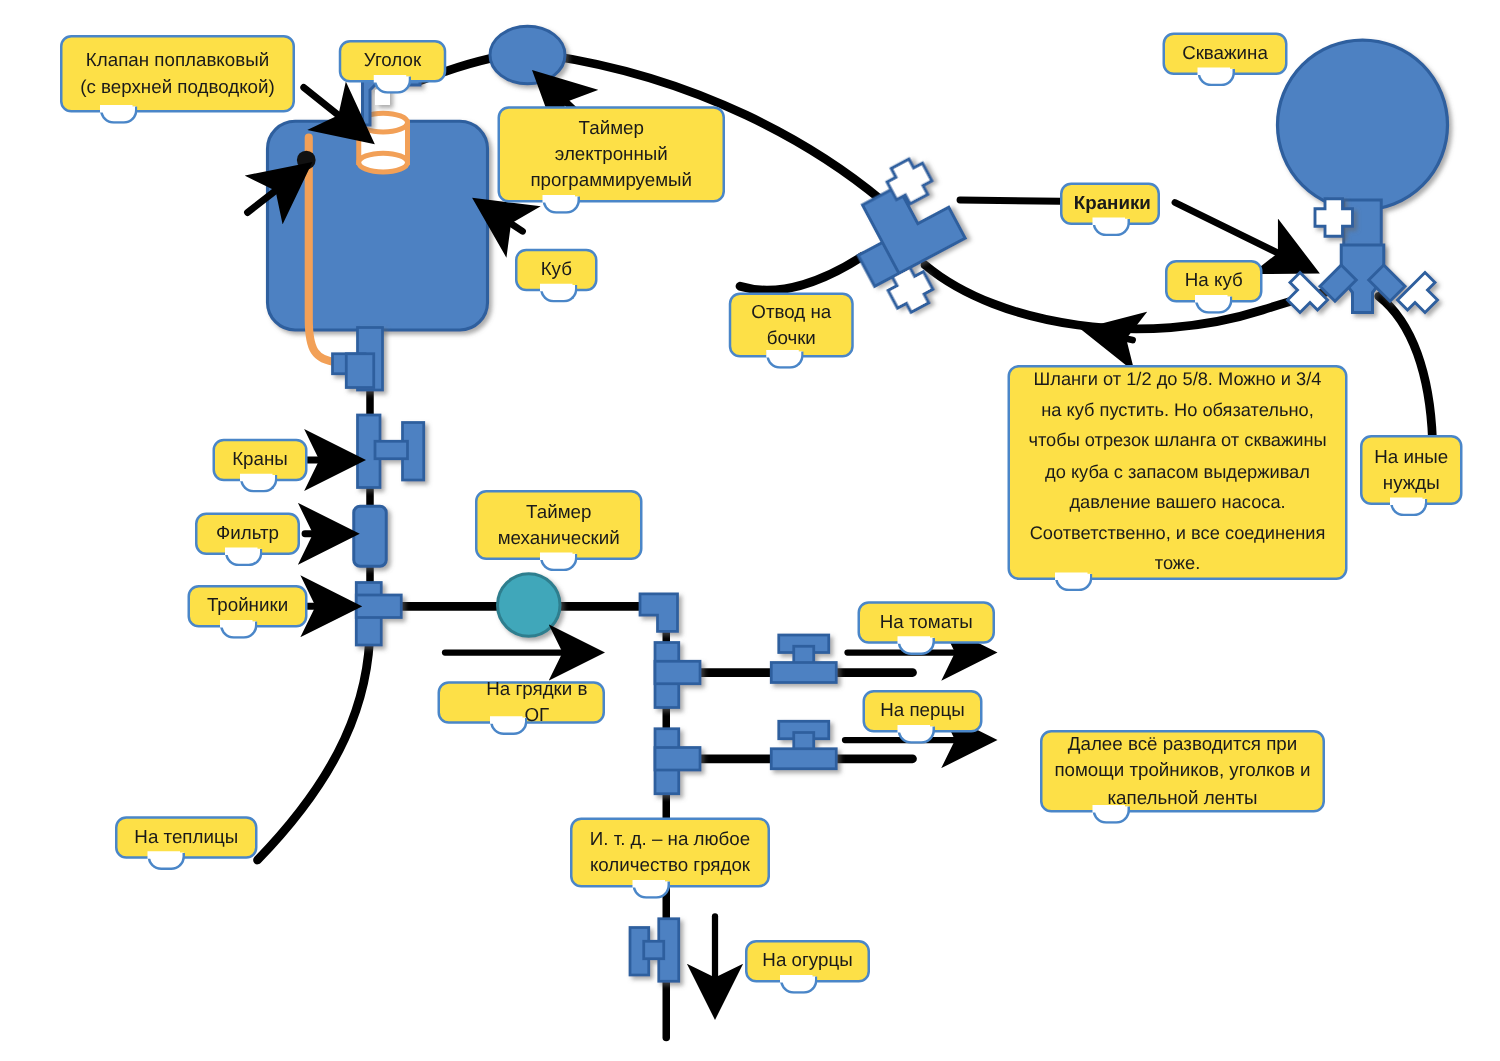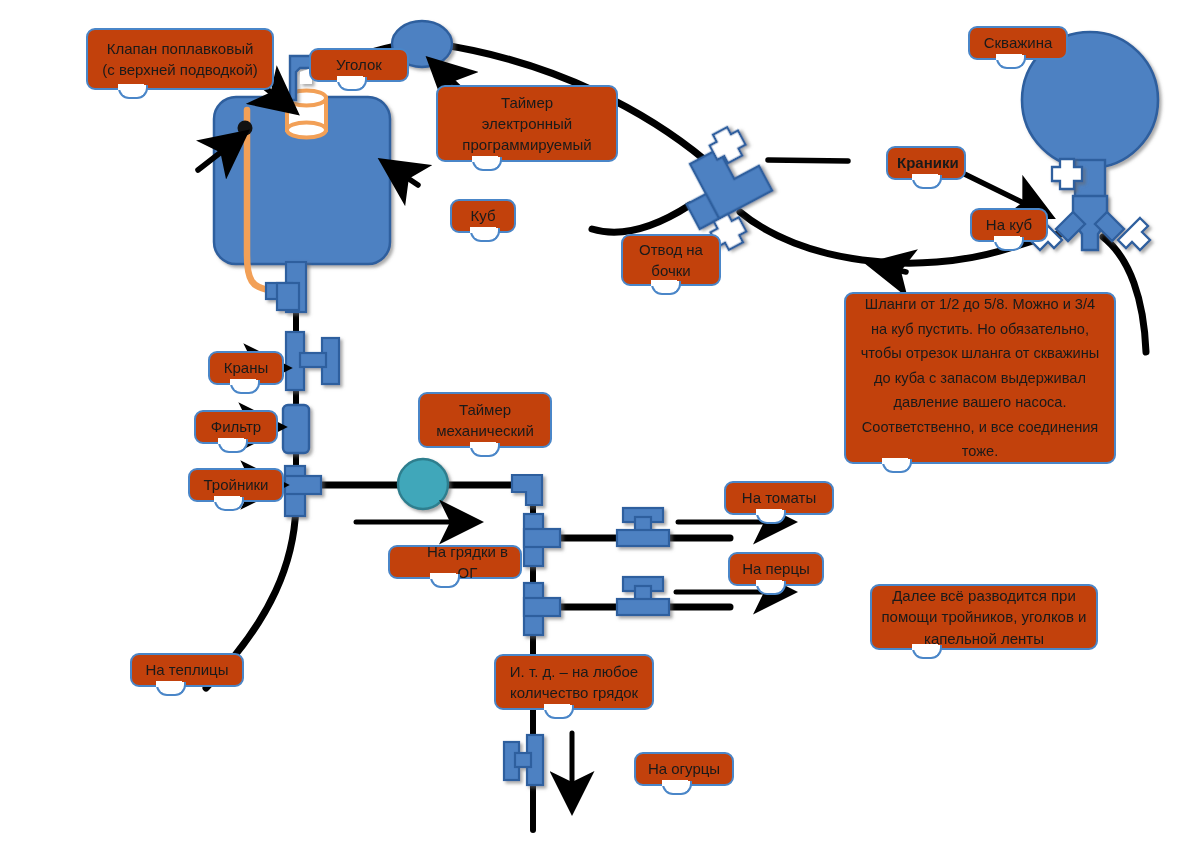--- a/index.html
+++ b/index.html
@@ -3,33 +3,32 @@
 <meta charset="utf-8">
 <style>
   html,body{margin:0;padding:0;background:#ffffff;}
   body{font-family:"Liberation Sans","DejaVu Sans",sans-serif;}
   #stage{position:relative;width:1200px;height:849px;background:#fff;overflow:hidden;}
   #stage svg.layer{position:absolute;left:0;top:0;width:1200px;height:849px;}
 
   .callout{
     position:absolute;
     box-sizing:border-box;
-    background:#c2410c;
+    background:#fde047;
     border:2.2px solid #4A86C8;
     border-radius:9px;
     color:#1a1a1a;
     font-size:15px;
     line-height:1.42;
     text-align:center;
     display:flex;
     align-items:center;
     justify-content:center;
     padding:5px 9px;
     z-index:6;
-    margin-left:38px;
   }
   .callout .ctext{display:block;width:100%;white-space:pre-line;}
   
   .callout::after{
     content:"";
     position:absolute;
     left:var(--tailx,26px);
     bottom:-11px;
     width:26px;height:12px;
     background:#fff;
@@ -218,21 +217,21 @@
       <path d="M676,592 L790,592"></path>
       <path d="M572,733 L572,808"></path>
     </g>
   </svg>
 
   <div class="callout" style="left:48px;top:28px;width:188px;height:62px;--tailx:30px;">
     <span class="ctext">Клапан поплавковый
 (с верхней подводкой)</span>
   </div>
 
-  <div class="callout" style="left:271px;top:48px;width:100px;height:34px;--tailx:26px;">
+  <div class="callout" style="left:271px;top:32px;width:86px;height:34px;--tailx:26px;">
     <span class="ctext">Уголок</span>
   </div>
 
   <div class="callout" style="left:398px;top:85px;width:182px;height:77px;--tailx:34px;">
     <span class="ctext">Таймер
 электронный
 программируемый</span>
   </div>
 
   <div class="callout" style="left:930px;top:26px;width:100px;height:34px;--tailx:26px;">
@@ -254,20 +253,24 @@
 
   <div class="callout" style="left:583px;top:234px;width:100px;height:52px;--tailx:28px;">
     <span class="ctext">Отвод  на
 бочки</span>
   </div>
 
   <div class="callout" style="left:806px;top:292px;width:272px;height:172px;--tailx:36px;font-size:14.6px;line-height:1.68;">
     <span class="ctext">Шланги от 1/2 до 5/8. Можно и 3/4 на куб пустить. Но обязательно, чтобы отрезок шланга от скважины до куба с запасом выдерживал давление вашего насоса. Соответственно, и все соединения тоже.</span>
   </div>
 
+  <div class="callout" style="left:1088px;top:348px;width:82px;height:56px;--tailx:22px;">
+    <span class="ctext">На иные
+нужды</span>
+  </div>
 
   <div class="callout" style="left:170px;top:351px;width:76px;height:34px;--tailx:20px;">
     <span class="ctext">Краны</span>
   </div>
 
   <div class="callout" style="left:156px;top:410px;width:84px;height:34px;--tailx:22px;">
     <span class="ctext">Фильтр</span>
   </div>
 
   <div class="callout" style="left:380px;top:392px;width:134px;height:56px;--tailx:50px;">

